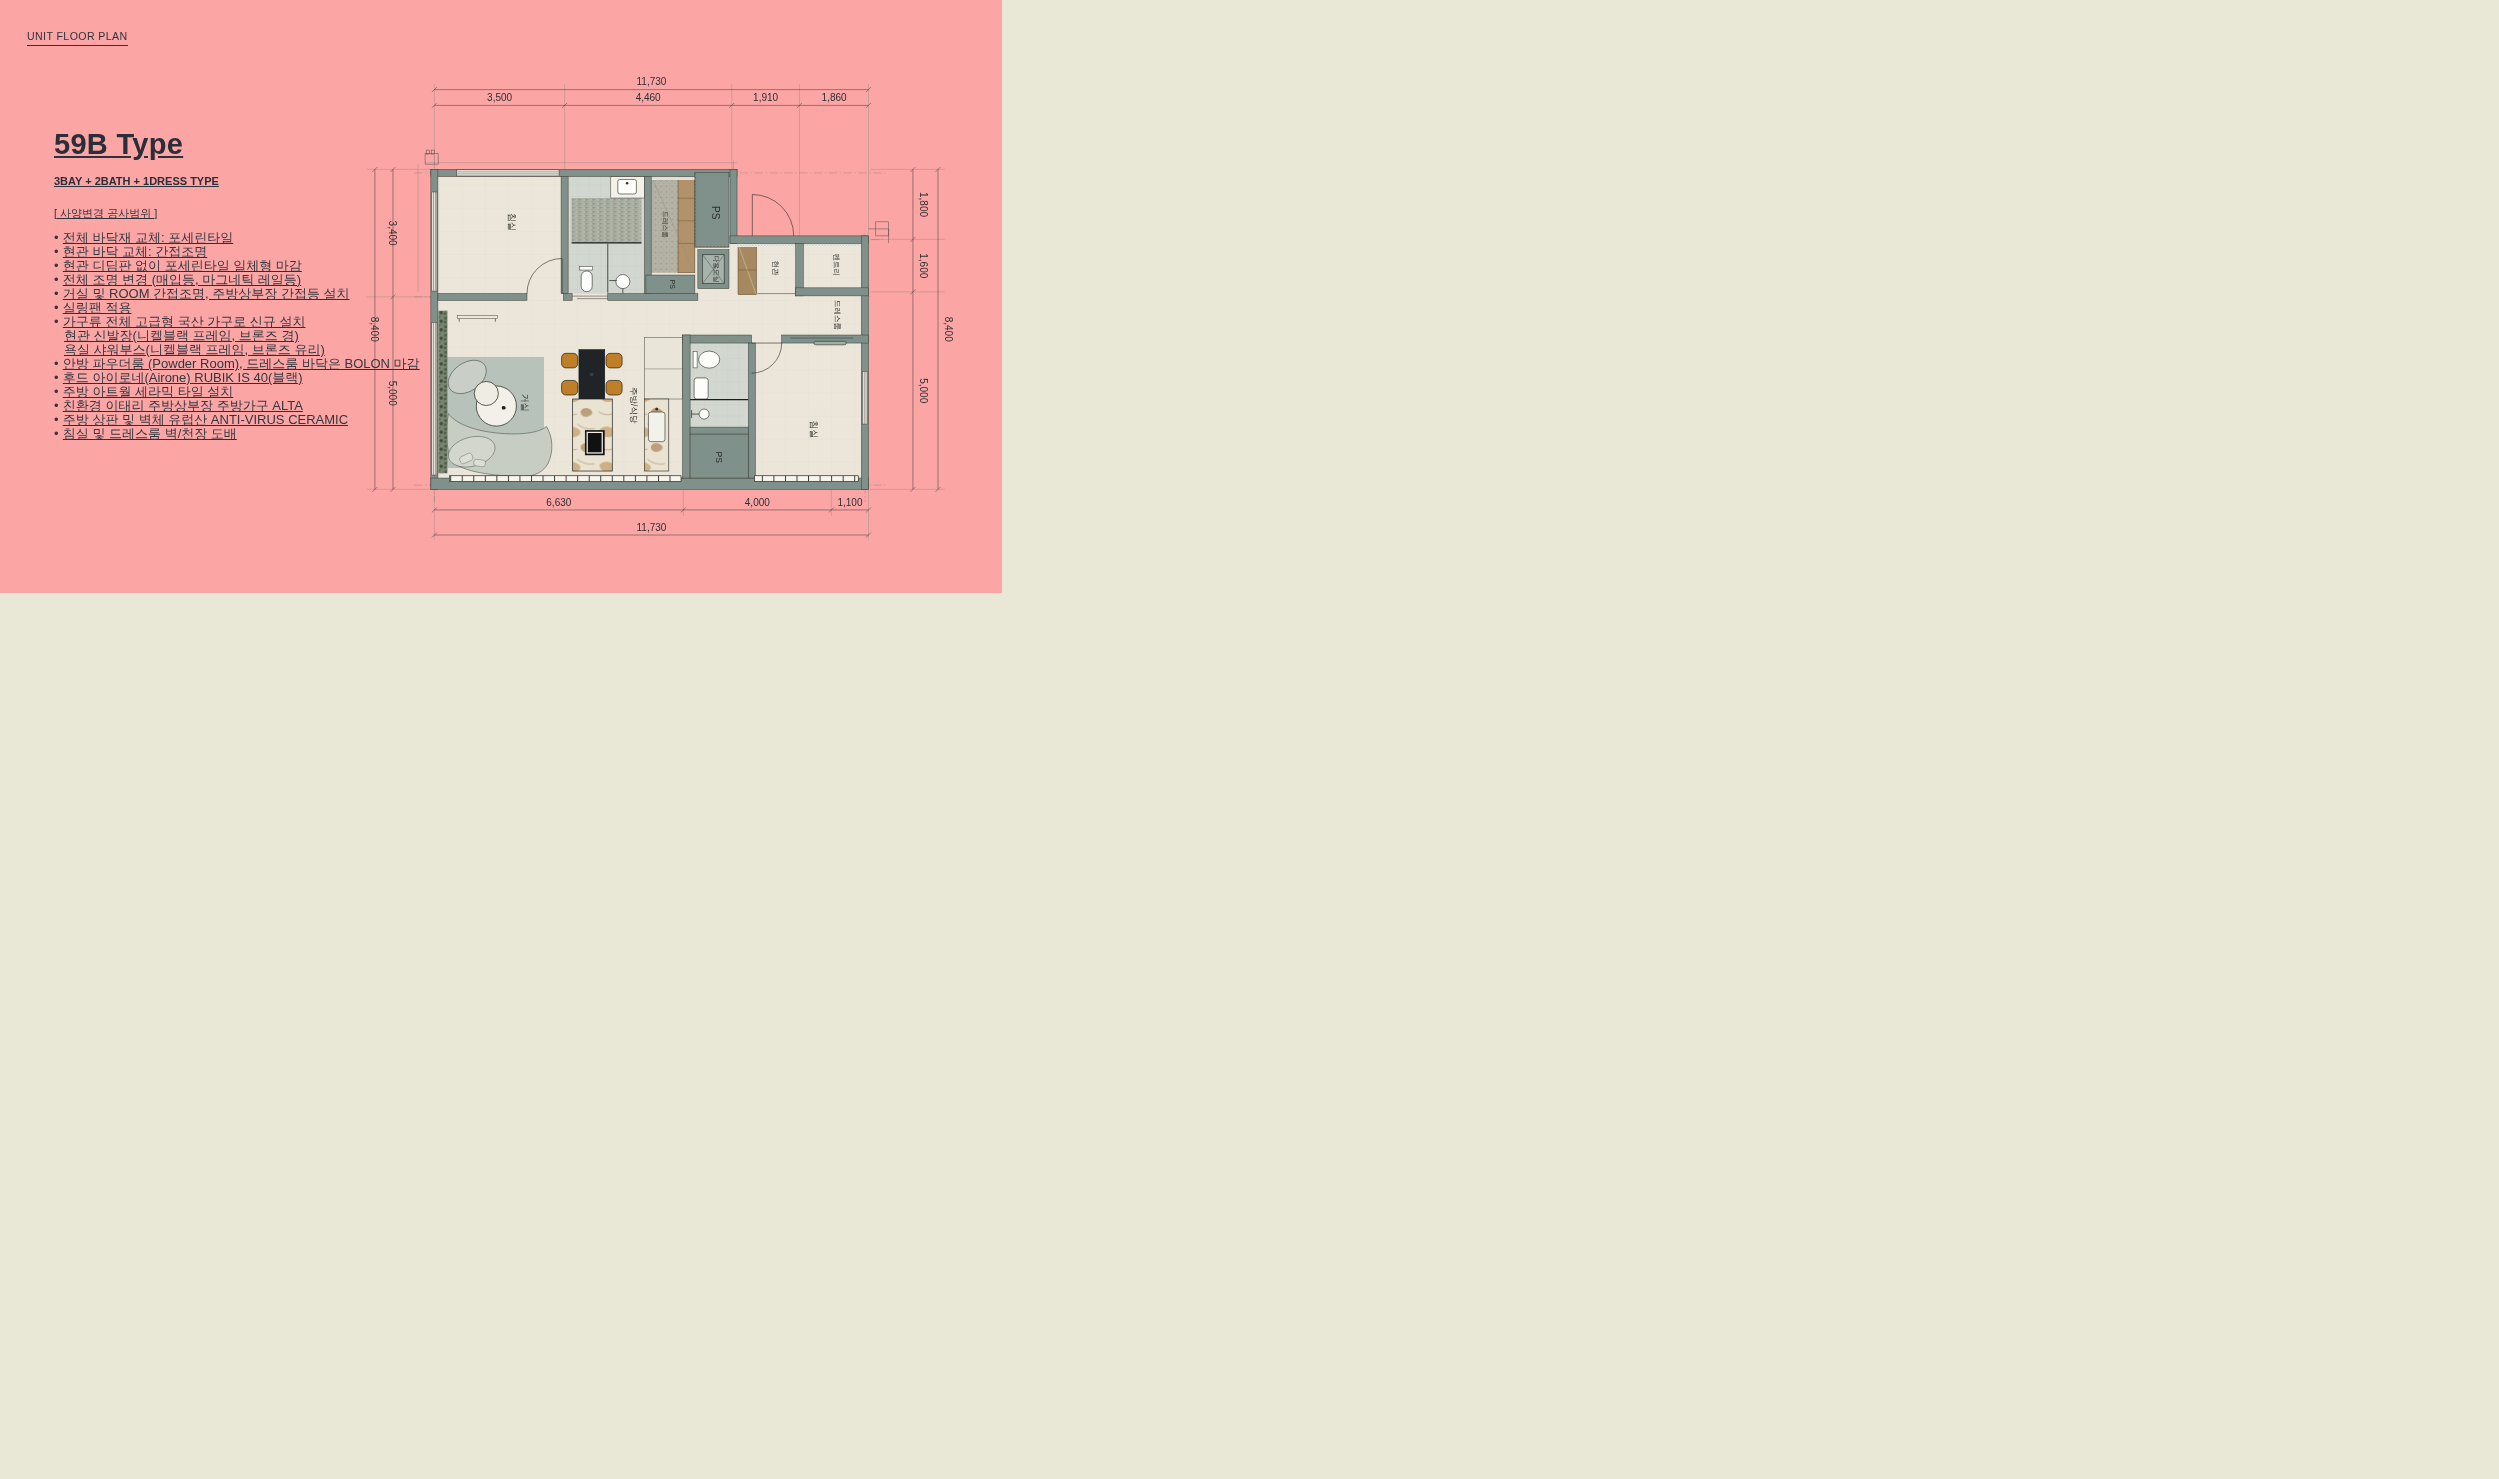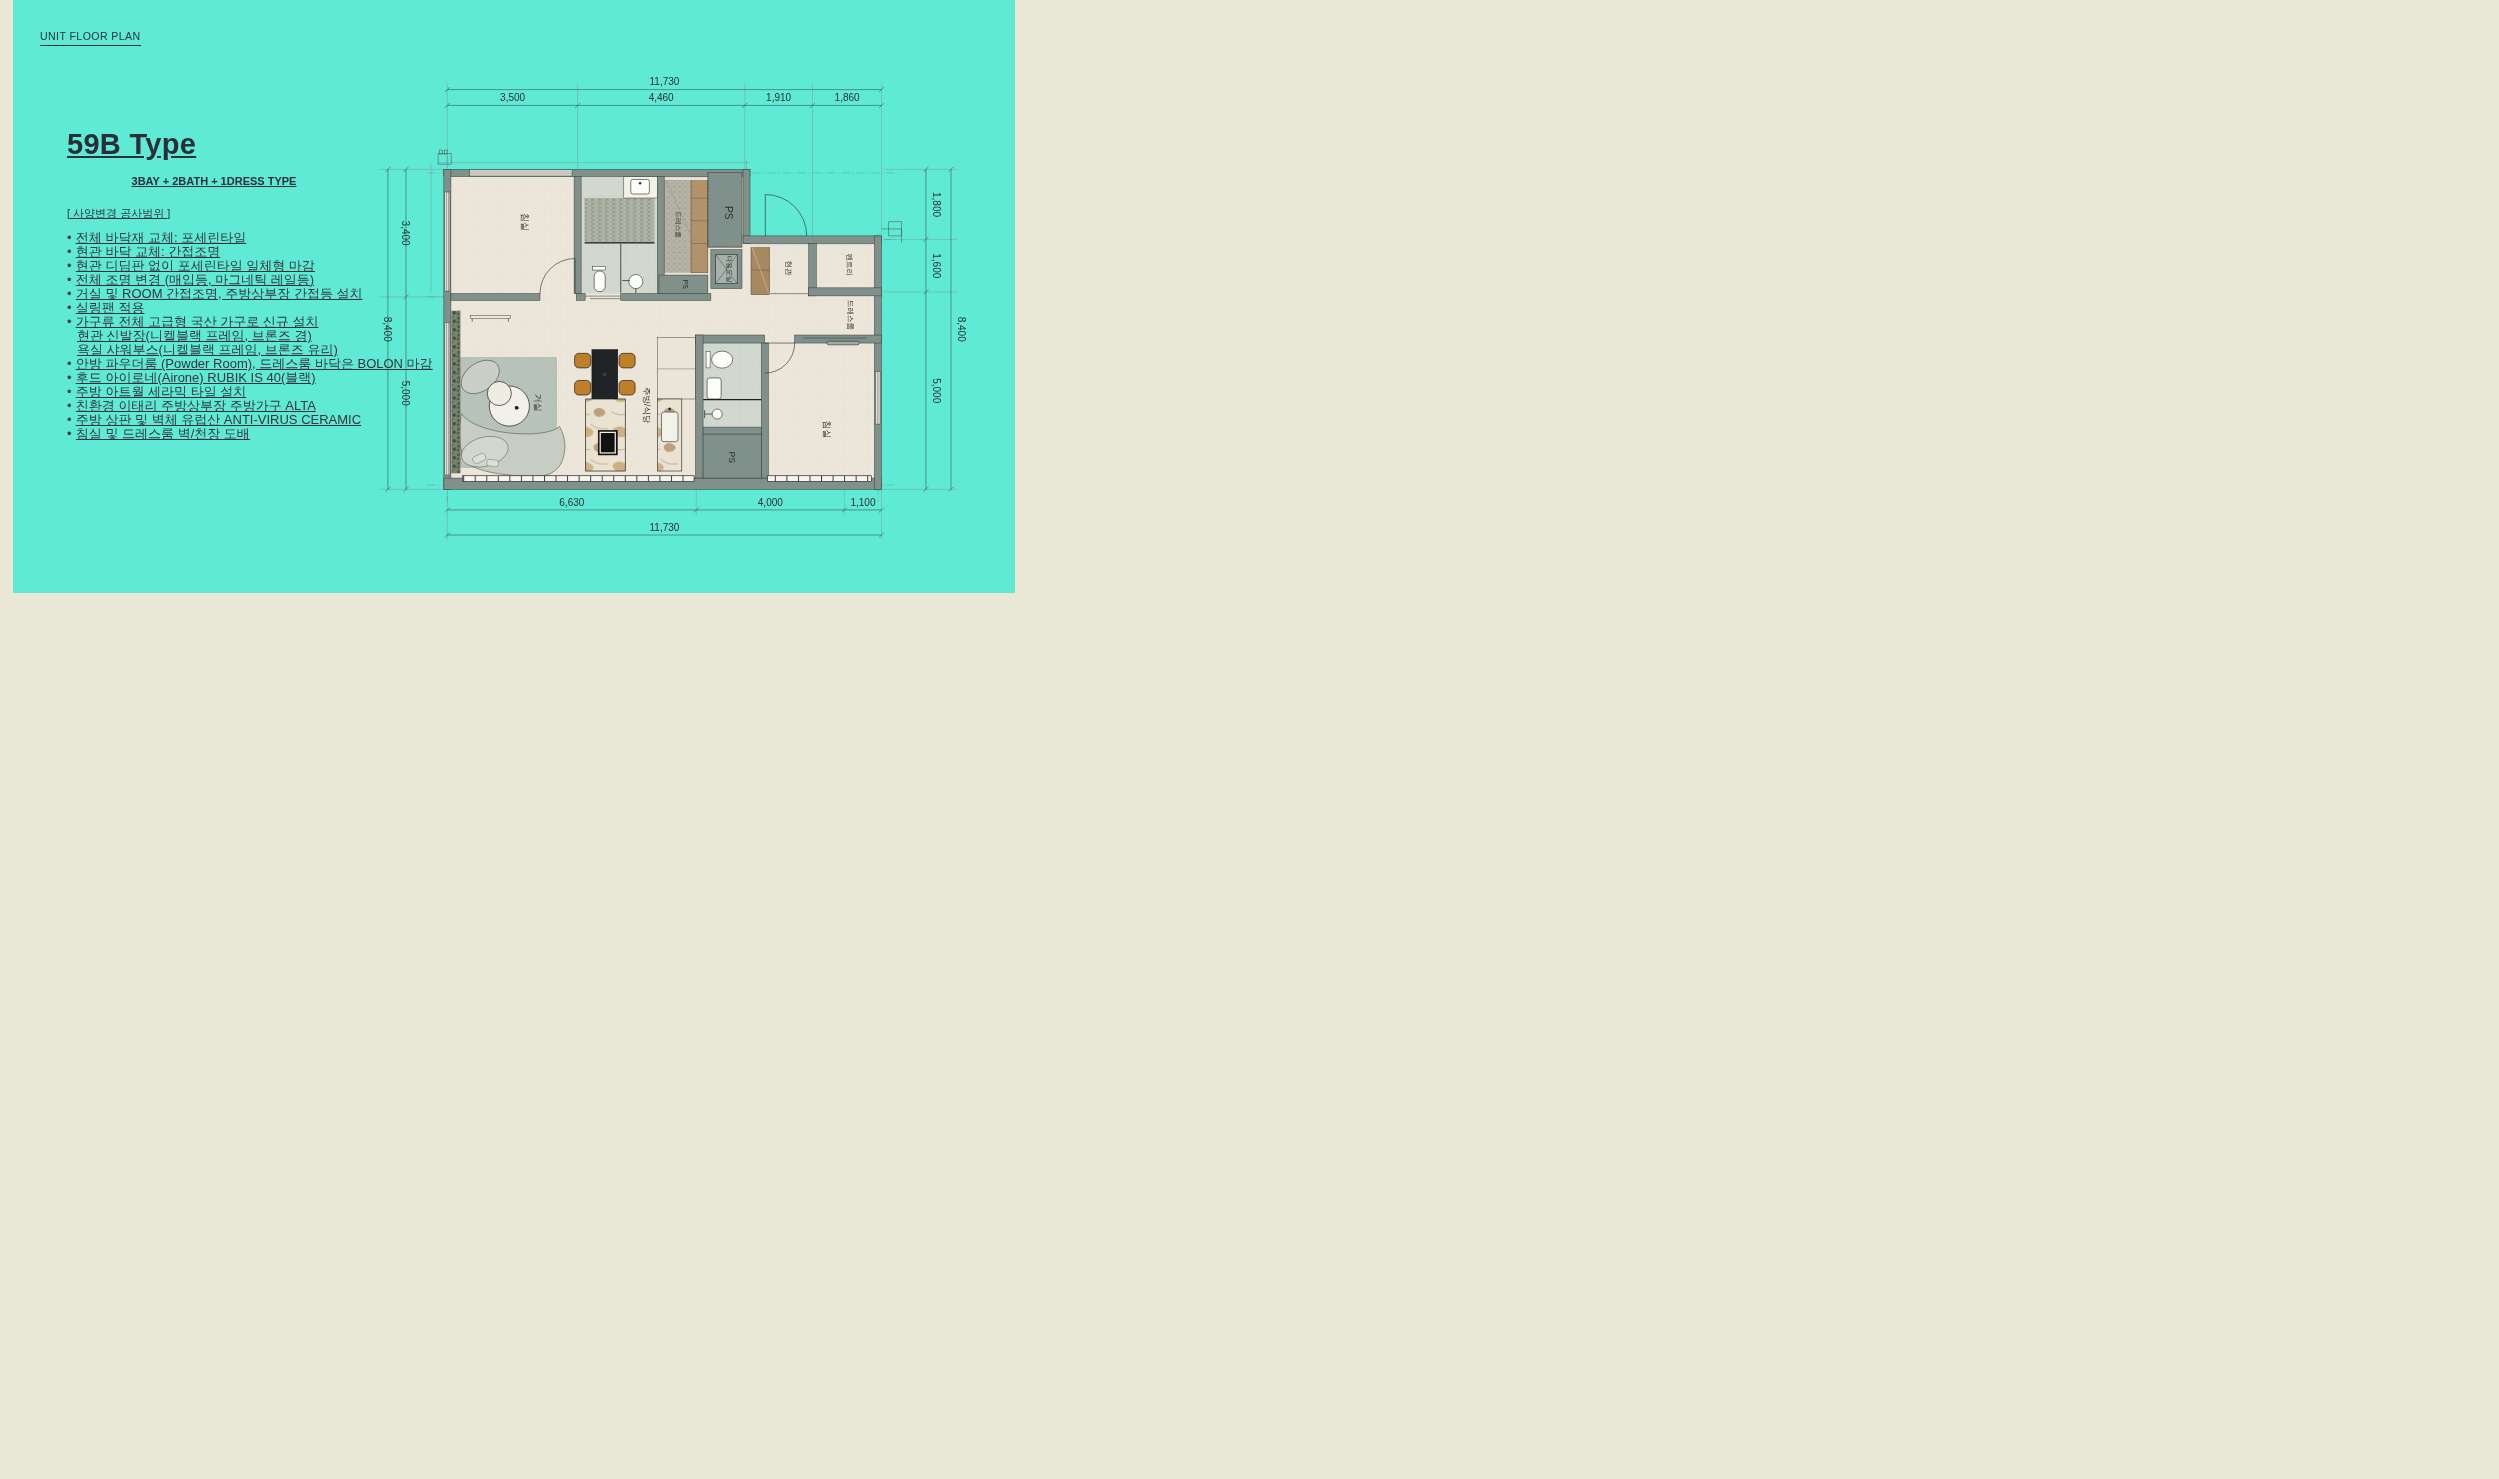--- a/index.html
+++ b/index.html
@@ -1,22 +1,22 @@
 <!DOCTYPE html>
 <html style="font-size:10px"><head>
 <meta charset="utf-8">
 <style>
   html,body{margin:0;padding:0;background:#e9e7d6;}
-  .canvas{position:relative;width:1002px;height:593px;background:#5eead4;overflow:hidden;
-          font-family:"Liberation Sans",sans-serif;color:#2e313a;margin-left:13px;}
+  .canvas{position:relative;width:1002px;height:593px;background:#fca5a5;overflow:hidden;
+          font-family:"Liberation Sans",sans-serif;color:#2e313a;}
   .pgtitle{position:absolute;left:27px;top:30px;font-size:10.6px;font-weight:500;letter-spacing:0.4px;
            color:#2f333d;border-bottom:1.3px solid #2f333d;padding-bottom:3.1px;}
   .info{position:absolute;left:54px;top:129px;width:294px;text-decoration:underline;}
   .uname{font-size:29px;font-weight:600;color:#2a2e38;letter-spacing:0.3px;line-height:1.1;}
-  .usub{margin-top:13.8px;font-size:11px;font-weight:700;color:#2a2e38;text-align:center;}
+  .usub{margin-top:13.8px;font-size:11px;font-weight:700;color:#2a2e38;}
   .shead{margin-top:19px;font-size:11px;font-weight:500;color:#30343d;}
   ul.specs{list-style:none;margin:10px 0 0 0;padding:0;font-size:13px;line-height:14px;color:#33363e;}
   ul.specs li{white-space:nowrap;}
   ul.specs li .dot{display:inline-block;width:8.8px;color:#33363e;}
   ul.specs li.cont{padding-left:10px;}
   svg.plan{position:absolute;left:0;top:0;width:1002px;height:593px;}
   svg text{font-family:"Liberation Sans",sans-serif;}
   .rl{fill:#2b2e29;}
   .dt{fill:#2c2f33;font-size:40px;}
 </style>

